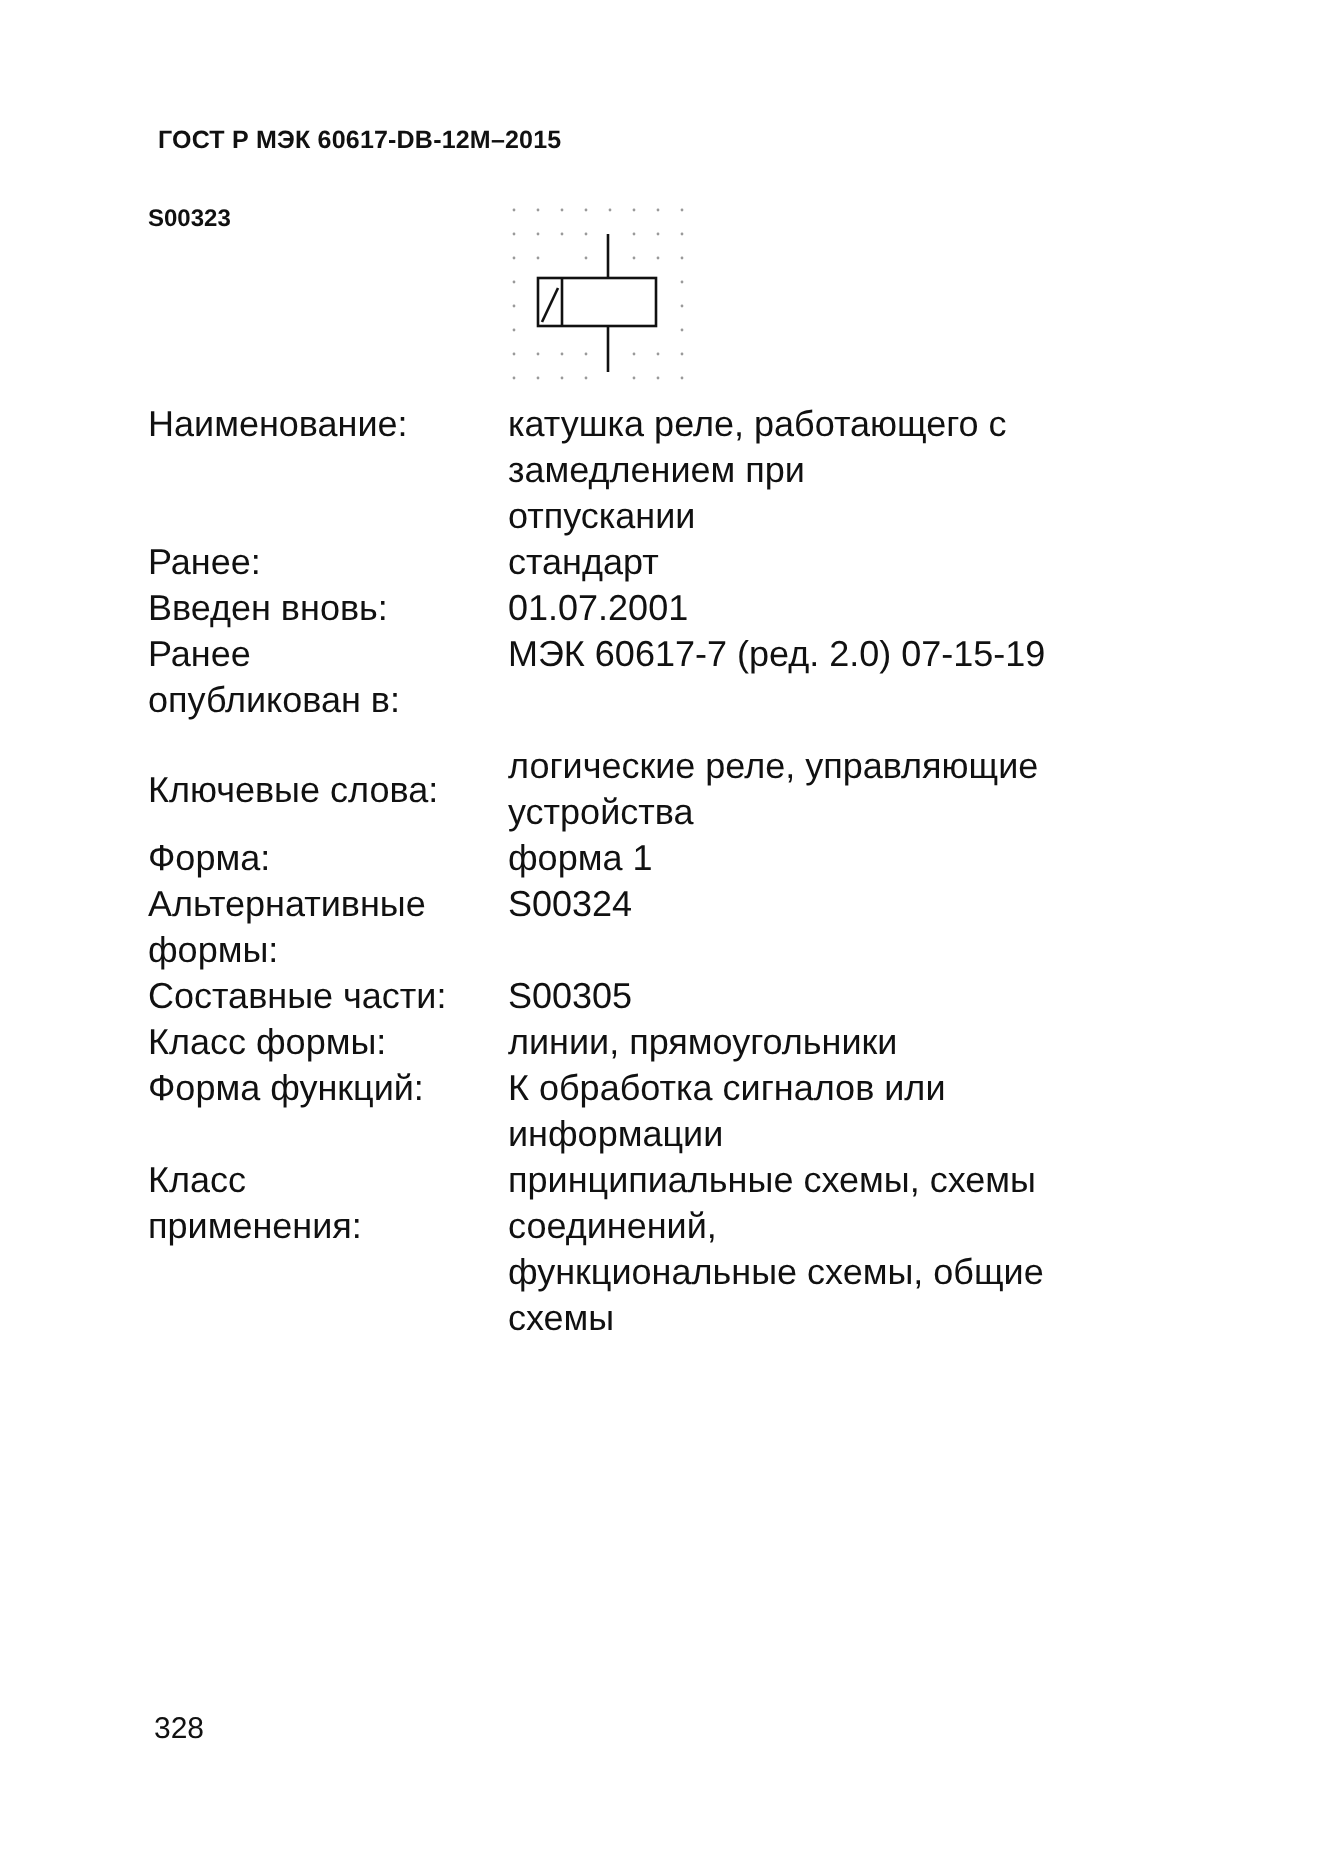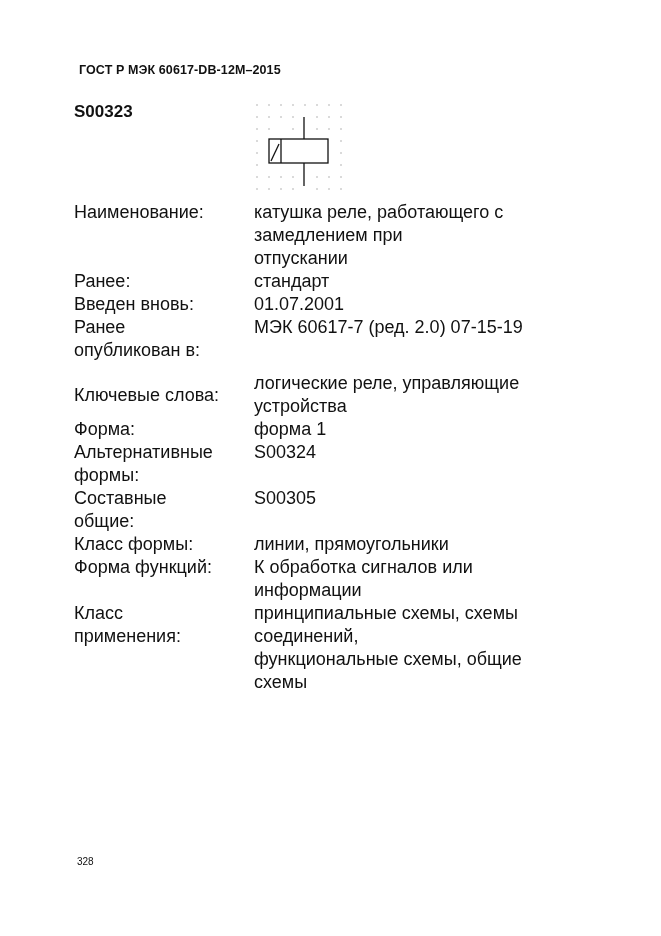--- a/index.html
+++ b/index.html
@@ -20,21 +20,21 @@
       left: 79px;
       top: 63px;
       font-size: 12.5px;
       font-weight: bold;
       letter-spacing: 0.1px;
     }
     .symbol-code {
       position: absolute;
       left: 74px;
       top: 102px;
-      font-size: 17px;
+      font-size: 12px;
       font-weight: bold;
     }
     .symbol-figure {
       position: absolute;
       left: 250px;
       top: 98px;
       width: 100px;
       height: 104px;
     }
     .props {
@@ -57,21 +57,21 @@
       flex: 0 0 152px;
     }
     .prop-value {
       flex: 1;
       margin-left: 28px;
     }
     .page-number {
       position: absolute;
       left: 77px;
       top: 856px;
-      font-size: 10px;
+      font-size: 15px;
     }
   </style>
 </head>
 <body>
 
 <div class="doc-header">ГОСТ Р МЭК 60617-DB-12M–2015</div>
 
 <div class="symbol-code">S00323</div>
 
 <div class="symbol-figure">
@@ -159,21 +159,21 @@
     <div class="prop-value">форма 1</div>
   </div>
   <div class="prop-row">
     <div class="prop-label">
       <div>Альтернативные</div>
       <div>формы:</div>
     </div>
     <div class="prop-value">S00324</div>
   </div>
   <div class="prop-row">
-    <div class="prop-label">Составные общие:</div>
+    <div class="prop-label">Составные части:</div>
     <div class="prop-value">S00305</div>
   </div>
   <div class="prop-row">
     <div class="prop-label">Класс формы:</div>
     <div class="prop-value">линии, прямоугольники</div>
   </div>
   <div class="prop-row">
     <div class="prop-label">Форма функций:</div>
     <div class="prop-value">К обработка сигналов или информации</div>
   </div>

